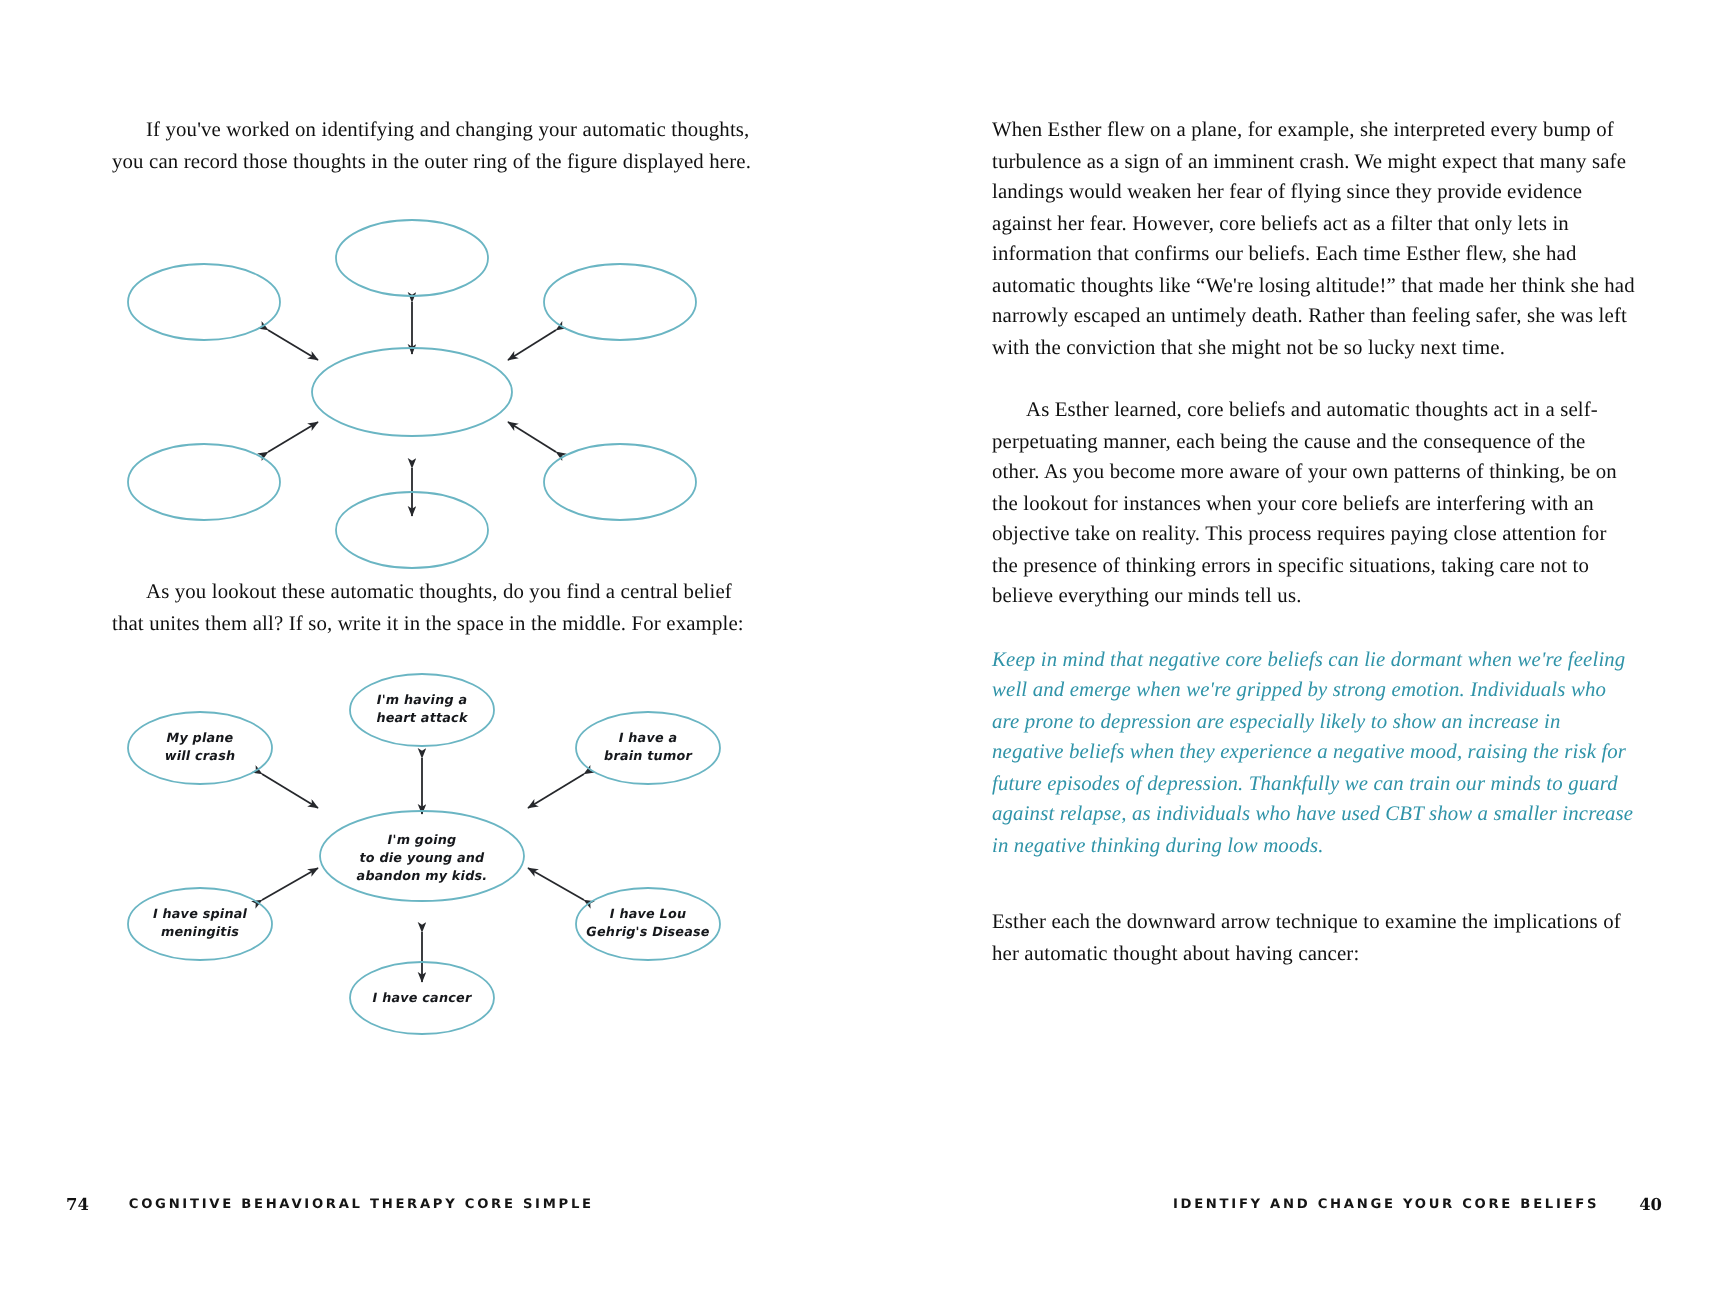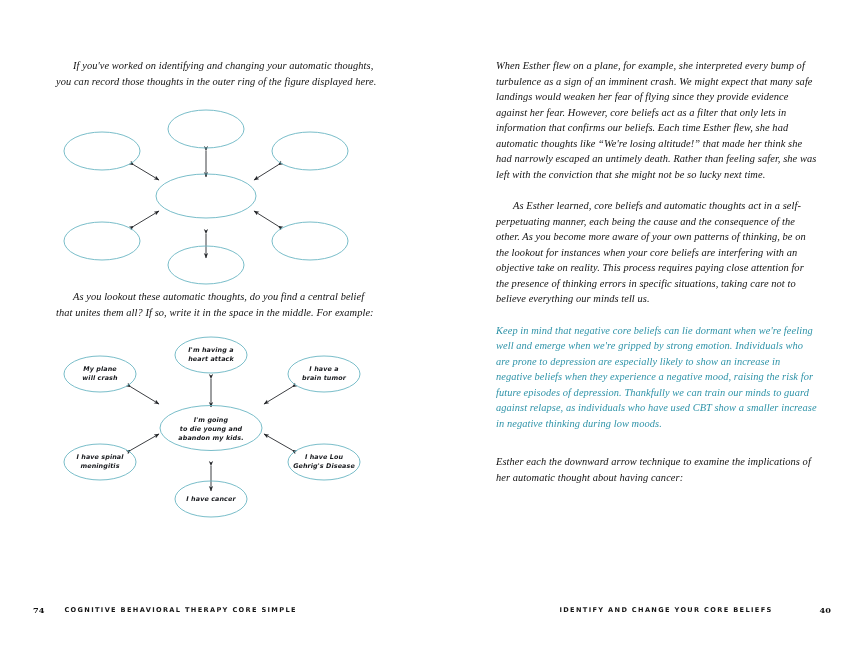--- a/index.html
+++ b/index.html
@@ -39,21 +39,20 @@
   .page-left .col  { left: 56px; }
   .page-right .col { left: 64px; }
 
   
   p {
     margin: 0 0 9px 0;
     font-size: 10.4px;
     line-height: 15.5px;
     text-align: left;
     letter-spacing: 0.08px;
-    font-style: italic;
   }
   p.indent { text-indent: 17px; }
 
   p.example {
     font-style: italic;
     margin-left: 17px;
     width: 300px;
     margin-top: 11px;
     margin-bottom: 10px;
   }
@@ -94,33 +93,33 @@
   }
   .arrow-line {
     stroke: #26282c;
     stroke-width: 0.9;
     fill: none;
   }
 
   
   .footer {
     position: absolute;
-    bottom: 32px;
+    bottom: 40px;
     height: 12px;
     display: flex;
     align-items: center;
     font-family: "DejaVu Sans", sans-serif;
     font-size: 6.6px;
     font-weight: 700;
     letter-spacing: 1.35px;
     color: #151515;
     white-space: nowrap;
   }
   .footer-left  { left: 33px; }
-  .footer-right { right: 33px; gap: 27px; }
+  .footer-right { right: 33px; }
   .folio {
     font-family: "DejaVu Serif", serif;
     font-size: 8.2px;
     font-weight: 700;
     letter-spacing: 0;
     color: #111;
   }
   .footer-left .folio  { margin-right: 20px; }
   .footer-right .folio { margin-left: 20px; }
 </style>

